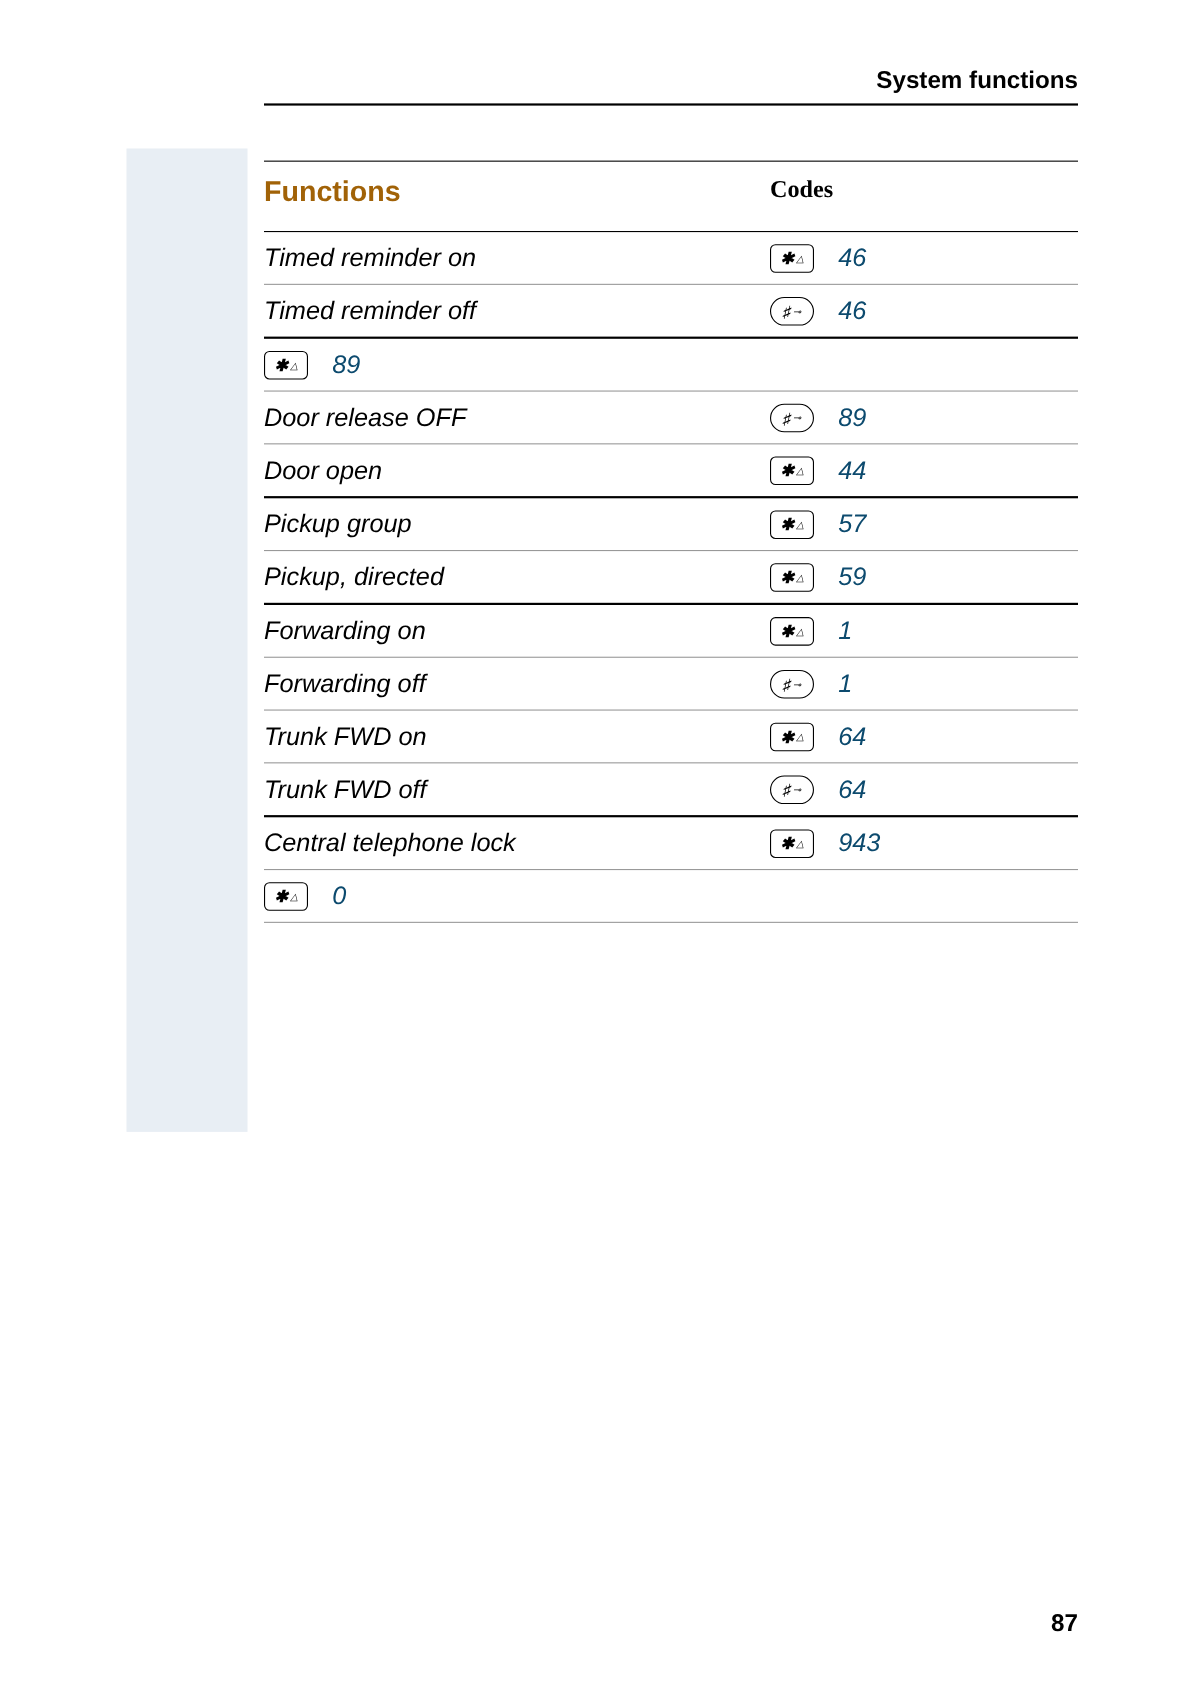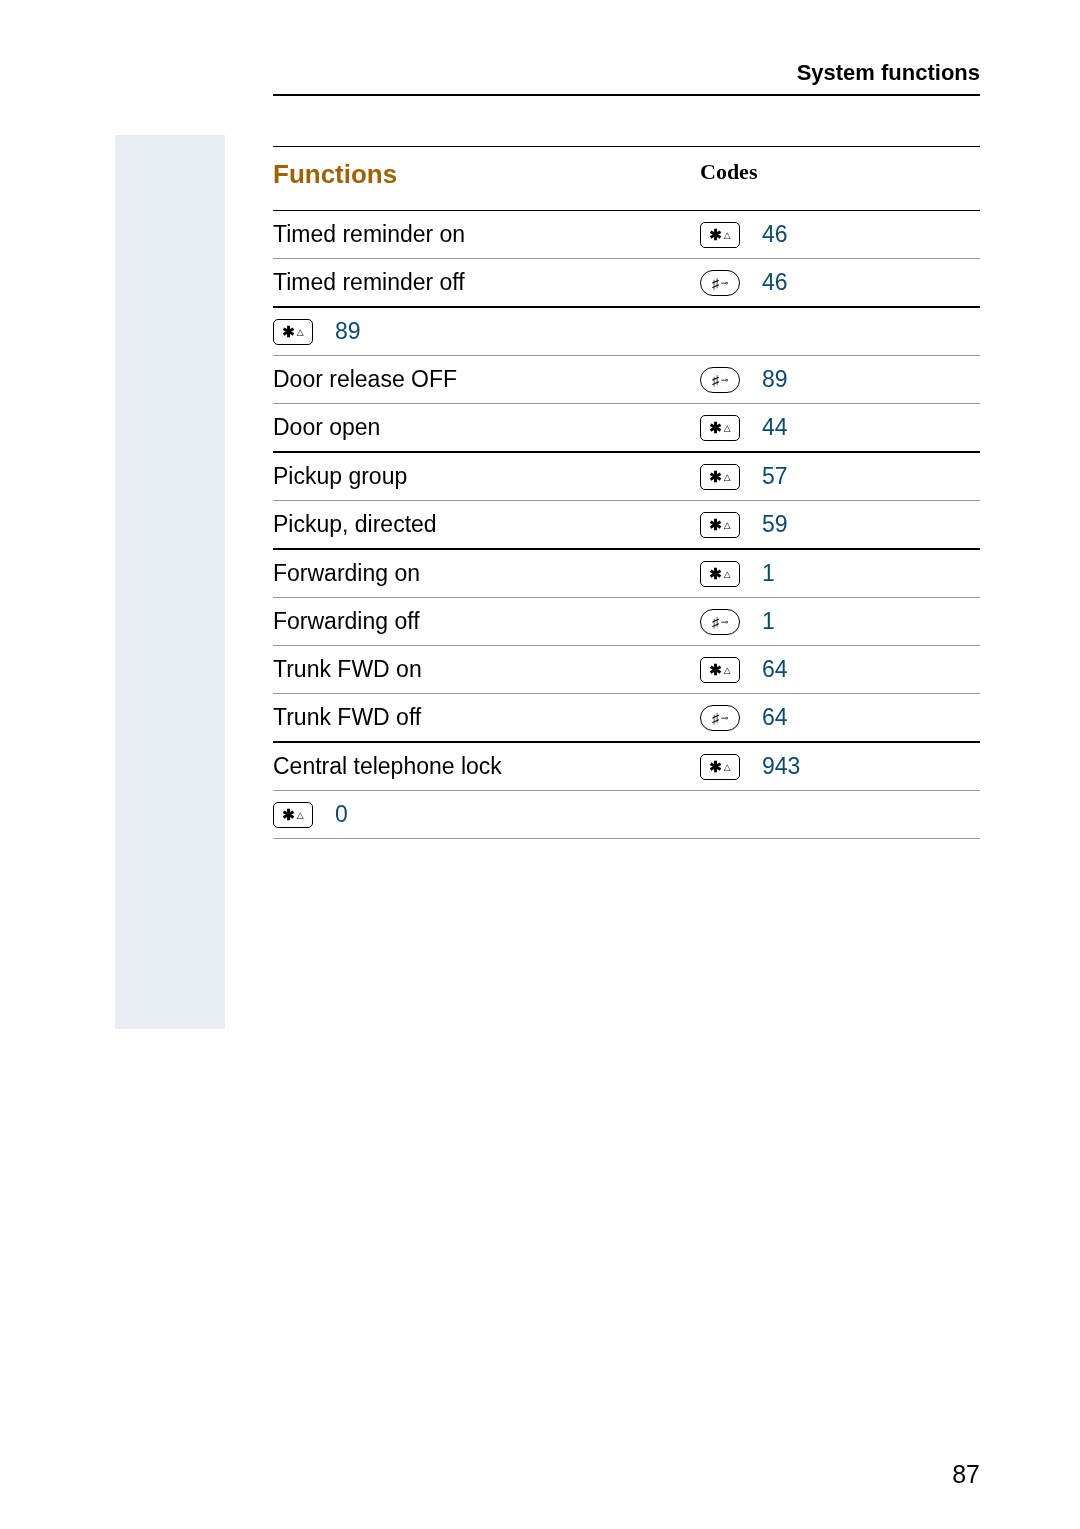--- a/index.html
+++ b/index.html
@@ -11,21 +11,20 @@
     width: 1080px;
     height: 1529px;
     background: #ffffff;
     font-family: Arial, Helvetica, sans-serif;
     position: relative;
   }
   .page-container {
     display: flex;
     width: 100%;
     height: 100%;
-    gap: 33px;
   }
   .left-margin {
     width: 120px;
     height: 100%;
     position: relative;
   }
   .blue-strip {
     position: absolute;
     left: 115px;
     top: 135px;
@@ -70,20 +69,21 @@
     font-weight: bold;
     font-size: 22px;
     color: #000;
     font-family: Liberation Serif, serif;
   }
   .table-row {
     display: flex;
     border-bottom: 1px solid #999;
     padding: 10px 0;
     align-items: center;
+    font-style: italic;
   }
   .function-cell {
     flex: 1;
     font-size: 23px;
     color: #000;
     font-weight: 300;
   }
   .code-cell {
     width: 280px;
     display: flex;
@@ -122,22 +122,22 @@
     font-size: 9px;
     margin-left: 2px;
   }
   .group-divider {
     border-bottom: 2px solid #000 !important;
   }
   .page-number {
     position: absolute;
     bottom: 40px;
     right: 100px;
-    font-weight: normal;
-    font-size: 25px;
+    font-weight: bold;
+    font-size: 22px;
     color: #000;
   }
   .row-container {
     width: 100%;
   }
 </style>
 </head>
 <body>
 
 <div class="page-container">

